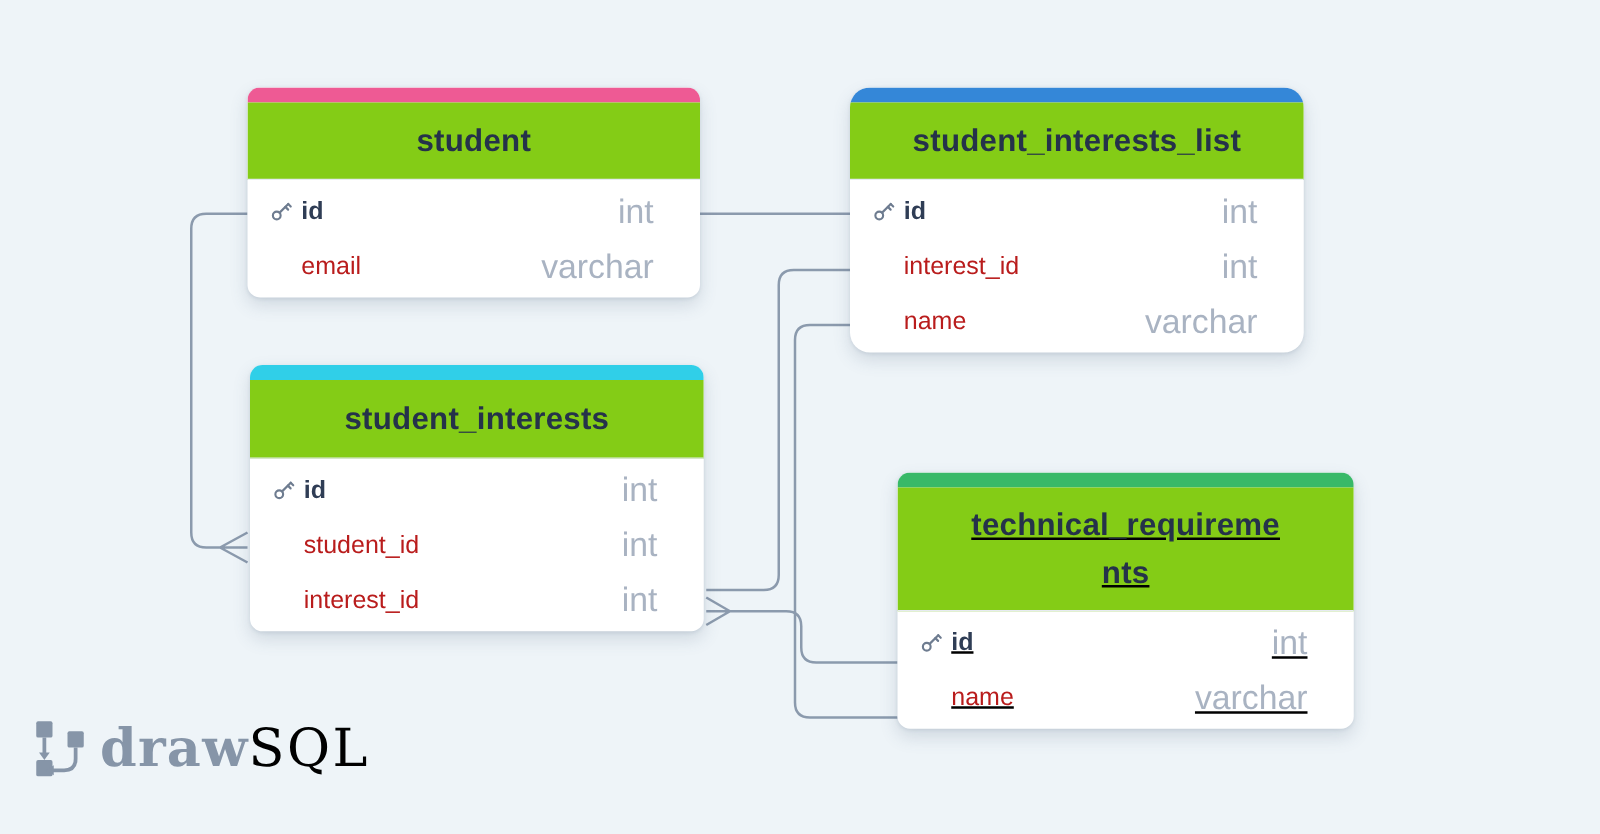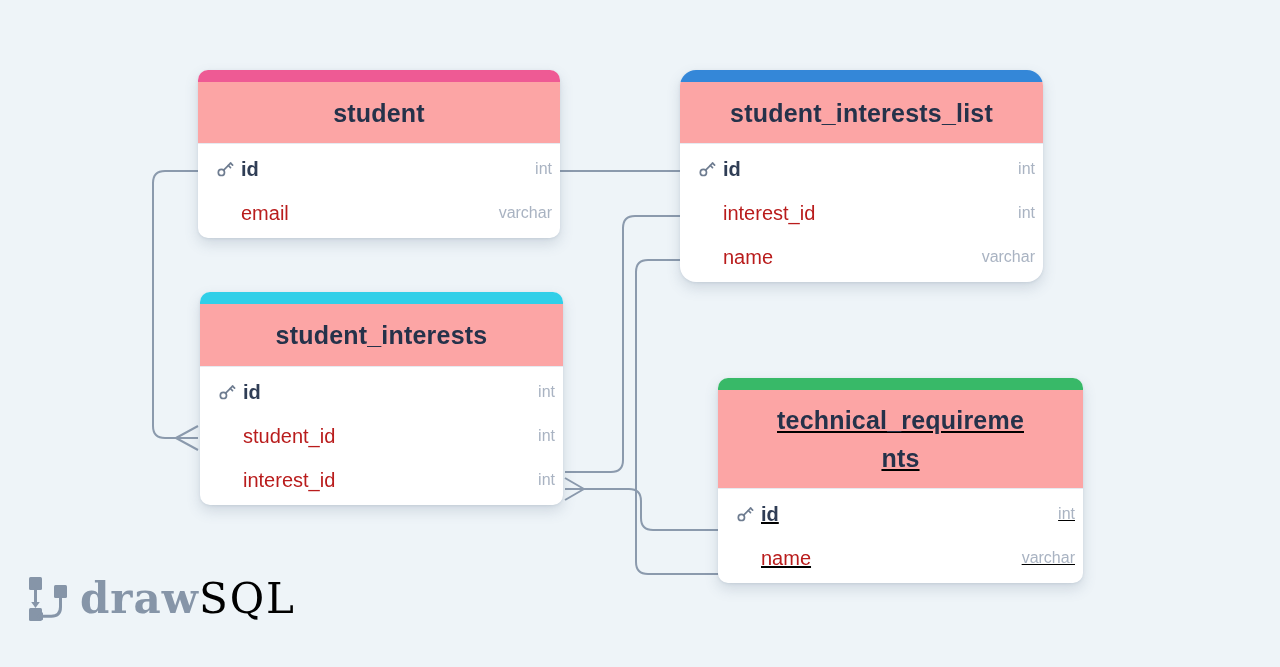--- a/index.html
+++ b/index.html
@@ -13,35 +13,35 @@
   .wires{position:absolute;left:0;top:0;z-index:0;}
   .wires path{stroke:#8b9aad;stroke-width:2;fill:none;}
   .card{
     position:absolute;z-index:1;
     background:#ffffff;border-radius:10px;
     box-shadow:0 6px 14px rgba(70,95,120,.18),0 1px 3px rgba(70,95,120,.12);
     display:flex;flex-direction:column;overflow:hidden;
   }
   .bar{height:12px;flex:0 0 auto;}
   .header{
-    flex:1 1 auto;background:#fca5a5;border-bottom:1px solid #e6ebf1;
+    flex:1 1 auto;background:#84cc16;border-bottom:1px solid #e6ebf1;
     display:flex;align-items:center;justify-content:center;
   }
   .title{
     font-size:25px;font-weight:bold;color:#25324a;letter-spacing:.2px;
     text-align:center;white-space:pre-line;line-height:38px;padding:0 18px;
   }
   .rows{flex:0 0 auto;padding:3px 0;}
-  .row{height:44px;display:flex;align-items:center;padding:0 8px 0 18px;}
+  .row{height:44px;display:flex;align-items:center;padding:0 37px 0 18px;}
   .key{width:20px;height:18px;flex:0 0 auto;margin-right:5px;}
   .key svg{display:block;}
   .row.no-pk .key{visibility:hidden;}
   .fname{font-size:20px;color:#b91c1c;}
   .row.pk .fname{font-weight:bold;color:#2f3d55;}
-  .ftype{margin-left:auto;font-size:16px;color:#a9b3c2;}
+  .ftype{margin-left:auto;font-size:27px;color:#a9b3c2;}
   .logo{
     position:absolute;left:26px;top:576px;z-index:1;
     display:flex;align-items:center;color:#8695a8;
   }
   .logo svg{display:block;margin-right:10px;}
   .logo .draw{
     font-family:"DejaVu Serif","Liberation Serif",serif;
     font-weight:bold;font-size:42px;line-height:44px;letter-spacing:1px;
   }
   .logo .sql{

